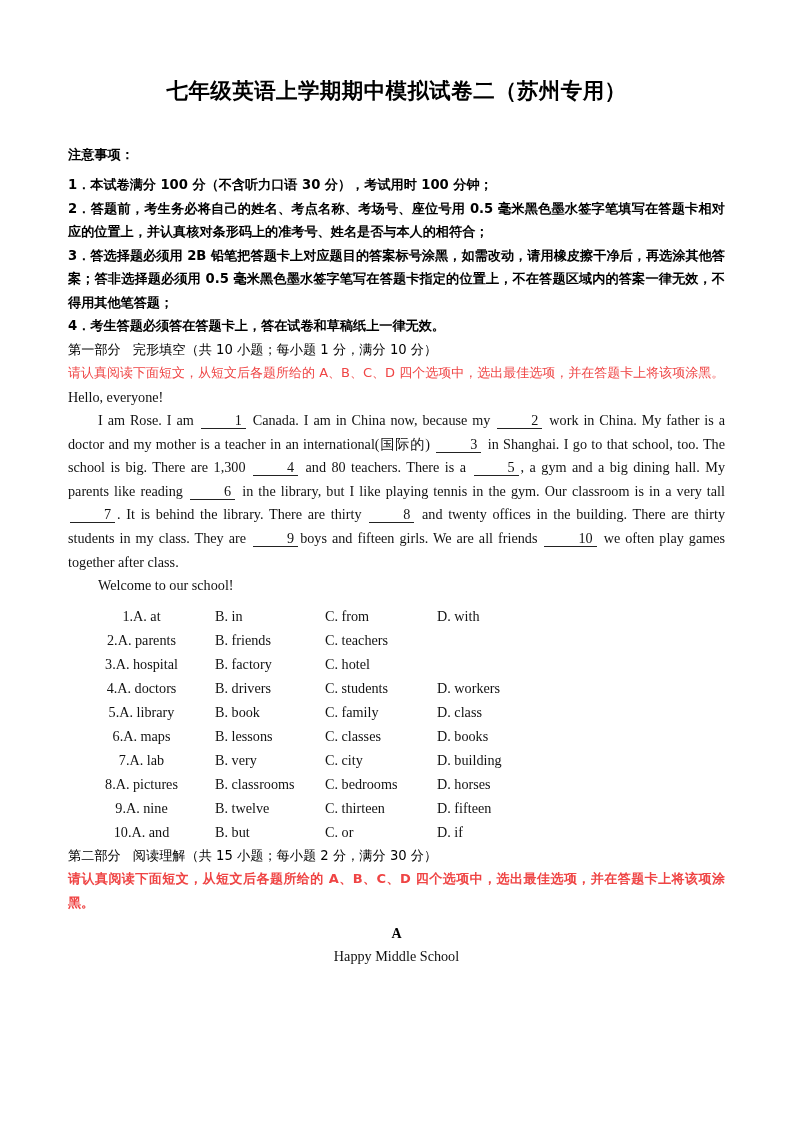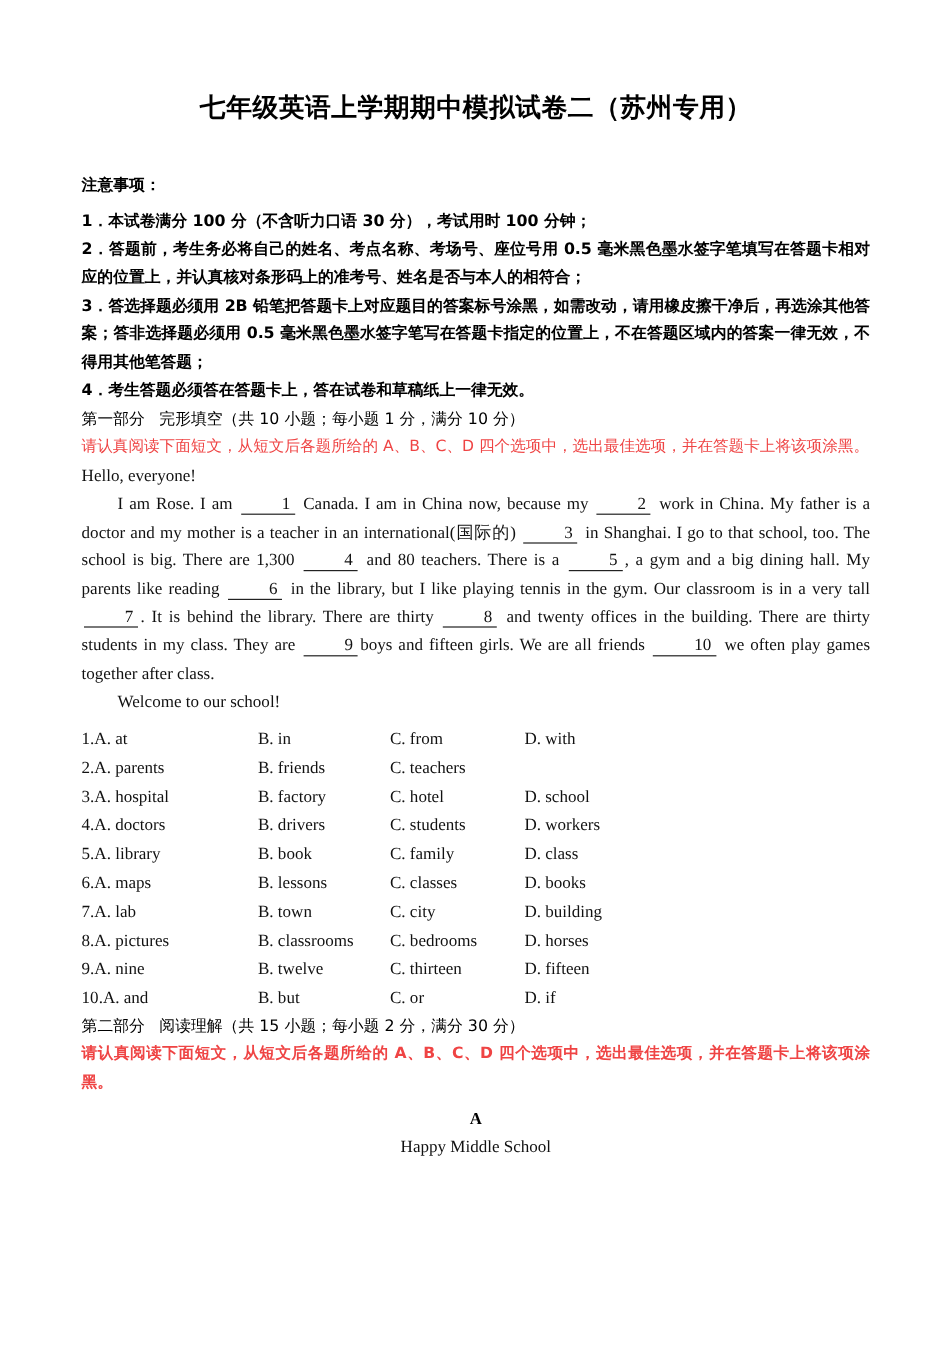--- a/index.html
+++ b/index.html
@@ -121,21 +121,21 @@
   .options {
     margin-top: 6px;
   }
   .opt-row {
     display: flex;
     font-family: "Liberation Serif", "DejaVu Serif", serif;
     font-size: 14.2px;
     line-height: 24px;
     color: #111;
   }
-  .opt-row .c-a { width: 147px; flex: 0 0 147px; }
+  .opt-row .c-a { width: 147px; flex: 0 0 147px; text-align: center; }
   .opt-row .c-b { width: 110px; flex: 0 0 110px; }
   .opt-row .c-c { width: 112px; flex: 0 0 112px; }
   .opt-row .c-d { flex: 1 1 auto; }
 
   
   .reading-label {
     text-align: center;
     font-family: "Liberation Serif", "DejaVu Serif", serif;
     font-weight: bold;
     font-size: 14px;
@@ -201,21 +201,20 @@
         </div>
         <div class="opt-row">
           <span class="c-a">2.A. parents</span>
           <span class="c-b">B. friends</span>
           <span class="c-c">C. teachers</span>
         </div>
         <div class="opt-row">
           <span class="c-a">3.A. hospital</span>
           <span class="c-b">B. factory</span>
           <span class="c-c">C. hotel</span>
-          <span class="c-d">D. school</span>
         </div>
         <div class="opt-row">
           <span class="c-a">4.A. doctors</span>
           <span class="c-b">B. drivers</span>
           <span class="c-c">C. students</span>
           <span class="c-d">D. workers</span>
         </div>
         <div class="opt-row">
           <span class="c-a">5.A. library</span>
           <span class="c-b">B. book</span>
@@ -223,21 +222,21 @@
           <span class="c-d">D. class</span>
         </div>
         <div class="opt-row">
           <span class="c-a">6.A. maps</span>
           <span class="c-b">B. lessons</span>
           <span class="c-c">C. classes</span>
           <span class="c-d">D. books</span>
         </div>
         <div class="opt-row">
           <span class="c-a">7.A. lab</span>
-          <span class="c-b">B. town</span>
+          <span class="c-b">B. very</span>
           <span class="c-c">C. city</span>
           <span class="c-d">D. building</span>
         </div>
         <div class="opt-row">
           <span class="c-a">8.A. pictures</span>
           <span class="c-b">B. classrooms</span>
           <span class="c-c">C. bedrooms</span>
           <span class="c-d">D. horses</span>
         </div>
         <div class="opt-row">

